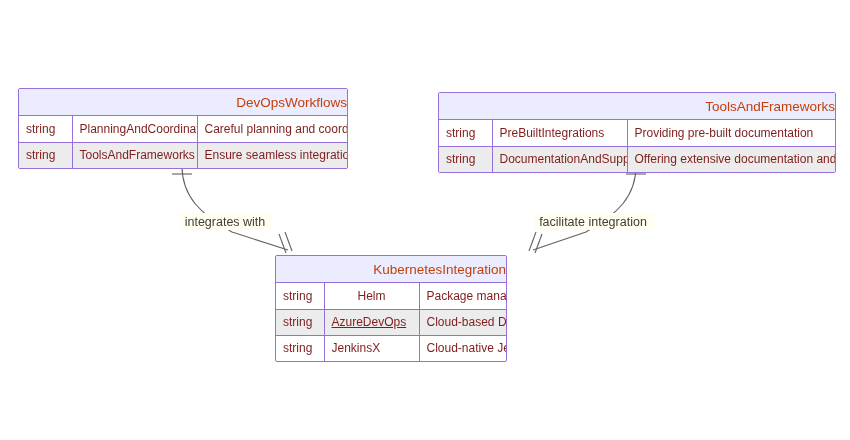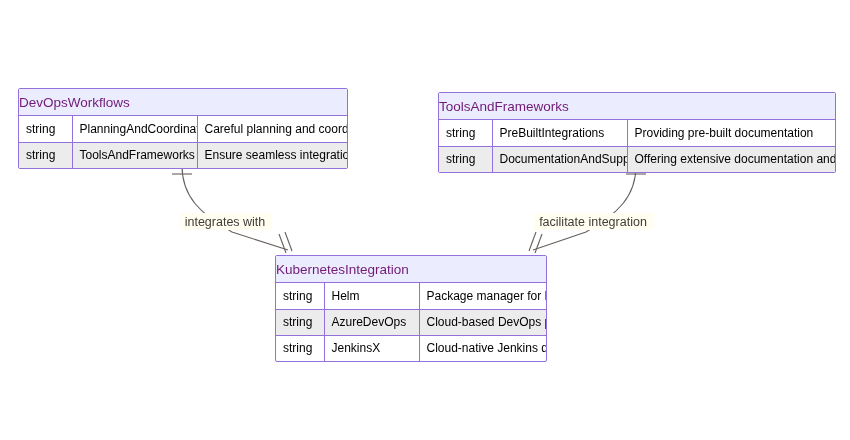--- a/index.html
+++ b/index.html
@@ -55,23 +55,23 @@
   .entity {
     position: absolute;
     border: 1px solid #9370db;
     border-radius: 2px;
     background: #ffffff;
     box-sizing: border-box;
   }
   .entity-title {
     background: #ececff;
     border-bottom: 1px solid #9370db;
-    text-align: left;
+    text-align: right;
     font-size: 13.5px;
-    color: #701a75;
+    color: #c2410c;
     height: 27px;
     line-height: 27px;
     box-sizing: border-box;
     white-space: nowrap;
   }
   .entity-rows {
     display: table;
     width: 100%;
     border-collapse: collapse;
     table-layout: fixed;
@@ -80,21 +80,21 @@
     display: table-row;
   }
   .entity-row.striped .cell {
     background: #ececec;
   }
   .cell {
     display: table-cell;
     border-right: 1px solid #9370db;
     border-bottom: 1px solid #9370db;
     font-size: 12px;
-    color: #000000;
+    color: #7f1d1d;
     padding: 0 7px;
     height: 26px;
     vertical-align: middle;
     box-sizing: border-box;
     white-space: nowrap;
     overflow: hidden;
   }
   .entity-row:last-child .cell {
     border-bottom: none;
   }
@@ -167,31 +167,31 @@
         <div class="cell cell-comment">Providing pre-built documentation</div>
       </div>
       <div class="entity-row striped">
         <div class="cell" style="width:53px;">string</div>
         <div class="cell" style="width:135px;">DocumentationAndSupport</div>
         <div class="cell cell-comment">Offering extensive documentation and support</div>
       </div>
     </div>
   </div>
 
-  <div class="entity" style="left:275px; top:255px; width:272px;">
+  <div class="entity" style="left:275px; top:255px; width:232px;">
     <div class="entity-title">KubernetesIntegration</div>
     <div class="entity-rows">
       <div class="entity-row">
         <div class="cell" style="width:48px;">string</div>
-        <div class="cell" style="width:95px;">Helm</div>
+        <div class="cell" style="width:95px;text-align:center;">Helm</div>
         <div class="cell cell-comment">Package manager for Kubernetes</div>
       </div>
       <div class="entity-row striped">
         <div class="cell" style="width:48px;">string</div>
-        <div class="cell" style="width:95px;">AzureDevOps</div>
+        <div class="cell" style="width:95px;text-decoration:underline;">AzureDevOps</div>
         <div class="cell cell-comment">Cloud-based DevOps platform</div>
       </div>
       <div class="entity-row">
         <div class="cell" style="width:48px;">string</div>
         <div class="cell" style="width:95px;margin-top:8px;">JenkinsX</div>
         <div class="cell cell-comment">Cloud-native Jenkins distribution</div>
       </div>
     </div>
   </div>
 

